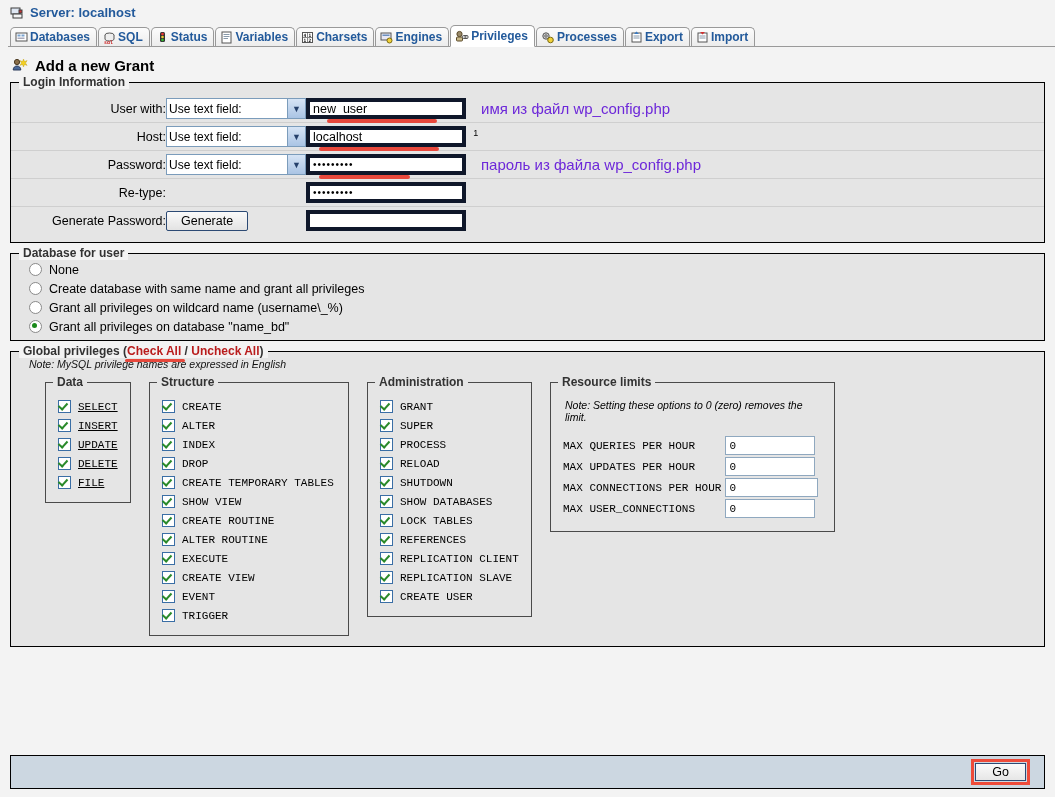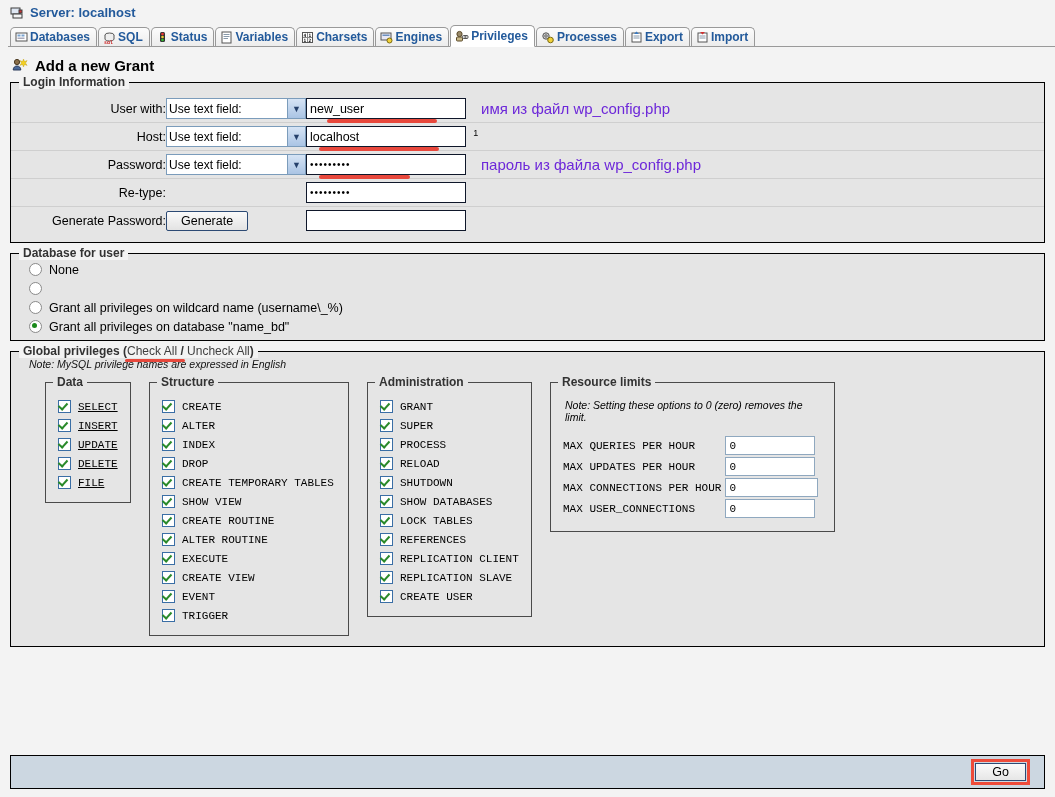--- a/index.html
+++ b/index.html
@@ -116,21 +116,21 @@
     background:linear-gradient(#d6e4f5,#aac4e4);
     border-left:1px solid #7b9cbb;
     pointer-events:none;
     display:flex;align-items:center;justify-content:center;
     font-size:9px;color:#25406b;
     box-sizing:border-box;
   }
   input.pma{
     width:160px;height:21px;
     font-family:"Liberation Sans",sans-serif;font-size:12.5px;
-    border:1px solid #0f172a;background:#fff;
+    border:4px solid #0f172a;background:#fff;
     padding:1px 3px;
     box-sizing:border-box;
     color:#000;
   }
   input.pwd{letter-spacing:1px;font-size:10px;}
   .sup{font-size:9px;vertical-align:super;padding-left:4px;}
 
   button.pma{
     font-family:"Liberation Sans",sans-serif;font-size:12.5px;
     padding:2px 14px;
@@ -234,21 +234,21 @@
     display:inline-block;
     line-height:0;
   }
   button.go{
     font-family:"Liberation Sans",sans-serif;font-size:12.5px;
     padding:1px 16px;
     border:1px solid #2c4a74;
     background:linear-gradient(#fafafa,#e6e6e6);
     cursor:pointer;
   }
-  a.lnk{color:#404040;font-weight:normal;text-decoration:none;}
+  a.lnk{color:#b91c1c;font-weight:bold;text-decoration:none;}
   .legend-links{font-weight:bold;color:#333;}
 </style>
 </head>
 <body>
 
 <div class="server-line">
   <span class="ico">
     <svg width="14" height="14" viewBox="0 0 14 14">
       <rect x="1" y="2" width="9" height="6" fill="#dfe7f2" stroke="#3c3c3c"></rect>
       <rect x="3" y="8" width="9" height="4" fill="#f4f4f4" stroke="#3c3c3c"></rect>
@@ -482,20 +482,21 @@
 
 <div class="fs">
   <span class="legend">Database for user</span>
   <div class="radio-list">
     <div class="radio-row">
       <span class="radio"></span>
       <span>None</span>
     </div>
     <div class="radio-row">
       <span class="radio"></span>
+      <span>Create database with same name and grant all privileges</span>
     </div>
     <div class="radio-row">
       <span class="radio"></span>
       <span>Grant all privileges on wildcard name (username\_%)</span>
     </div>
     <div class="radio-row">
       <span class="radio on"></span>
       <span>Grant all privileges on database "name_bd"</span>
     </div>
   </div>

